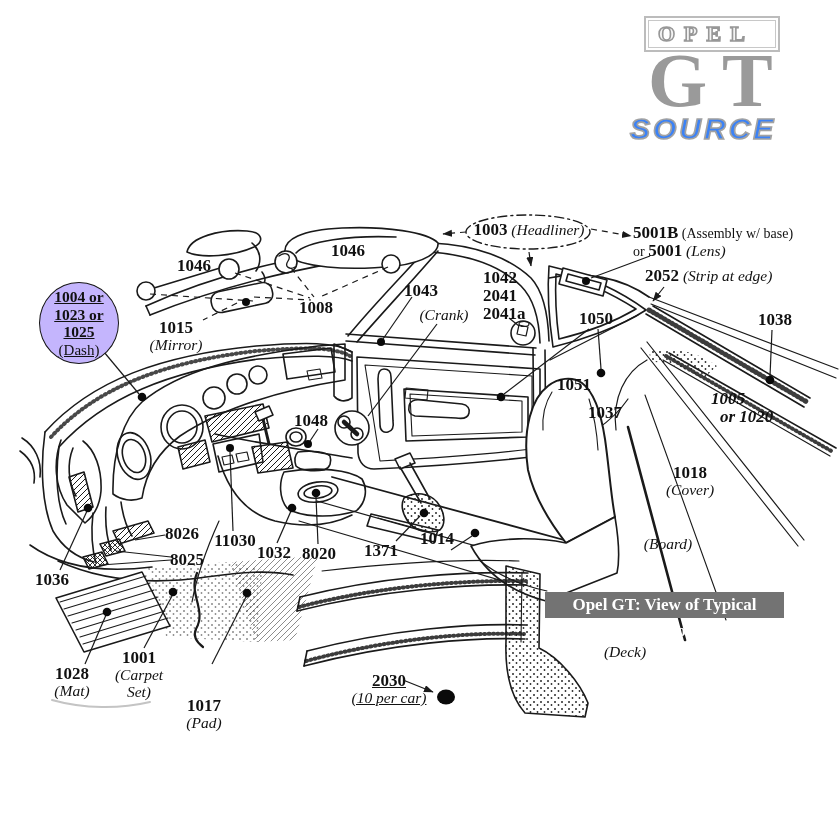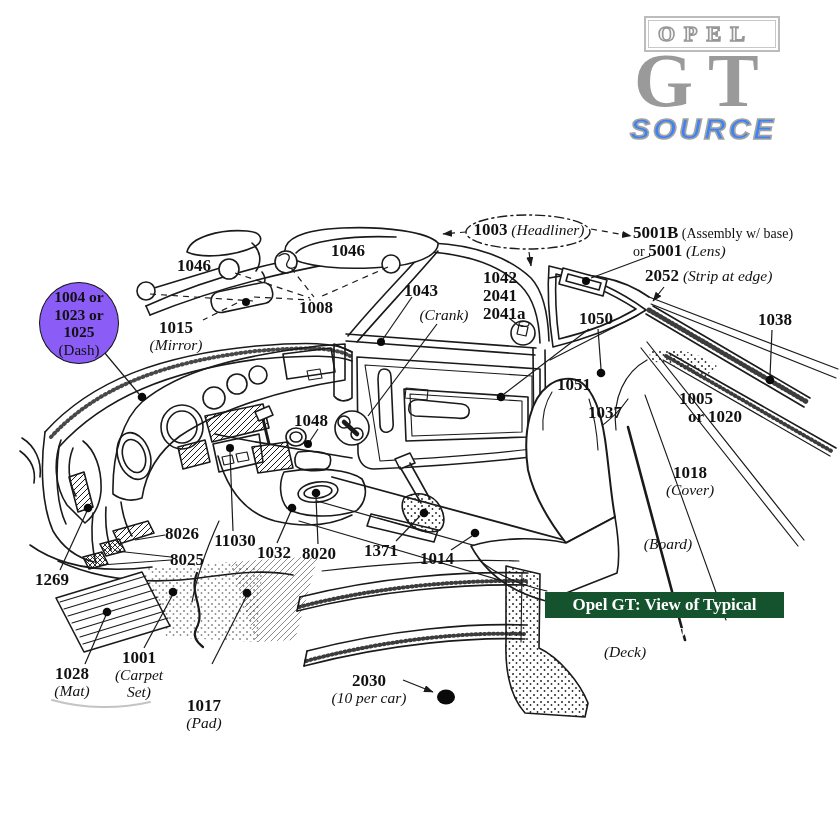--- a/index.html
+++ b/index.html
@@ -8,36 +8,36 @@
   svg.art{position:absolute;left:0;top:0;z-index:1;}
   
   #labels{position:absolute;left:0;top:0;width:840px;height:616px;z-index:3;pointer-events:none;border-radius:13px;}
   .plabel{position:absolute;transform:translateX(-50%);text-align:center;line-height:1.05;white-space:nowrap;}
   .plabel.left{transform:none;text-align:left;}
   .num{font-weight:bold;font-size:17px;}
   .plain{font-size:14px;}
   .it{font-style:italic;font-size:15.5px;}
   .lline.ind{padding-left:9px;}
   .plabel.circled{width:78px;height:80px;border:1.8px solid #161616;border-radius:50%;
-                  background:#8b5cf6;display:flex;flex-direction:column;justify-content:center;line-height:1.08;}
+                  background:#c4b5fd;display:flex;flex-direction:column;justify-content:center;line-height:1.08;text-decoration:underline;}
   .plabel.circled .num{font-size:15.5px;}
   .plabel.circled .plain{font-size:15px;}
   
-  .caption{position:absolute;left:545px;top:592px;width:239px;height:26px;background:#14532d;color:#fff;
+  .caption{position:absolute;left:545px;top:592px;width:239px;height:26px;background:#737373;color:#fff;
            z-index:4;font-weight:bold;font-size:17px;line-height:26px;text-align:center;
            font-family:"Liberation Serif",serif;}
   
   .logo{position:absolute;left:630px;top:12px;width:200px;height:140px;z-index:3;}
   .opel-emblem{position:absolute;left:14px;top:4px;width:136px;height:36px;border:2px solid #bcbcbc;
                box-sizing:border-box;padding:2px;}
   .opel-inner{width:100%;height:100%;border:1.5px solid #c8c8c8;box-sizing:border-box;
               display:flex;align-items:center;justify-content:flex-start;}
   .opel-text{font-weight:bold;font-size:22px;letter-spacing:9px;padding-left:9px;color:#f4f4f4;
              -webkit-text-stroke:1.6px #979797;font-family:"Liberation Serif",serif;}
-  .gt-text{position:absolute;left:4px;top:30px;font-weight:bold;font-size:76px;line-height:1;
+  .gt-text{position:absolute;left:18px;top:30px;font-weight:bold;font-size:76px;line-height:1;
            letter-spacing:15px;color:#9a9a9a;font-family:"Liberation Serif",serif;}
   .source-text{position:absolute;left:0px;top:100px;font-weight:bold;font-style:italic;font-size:30px;
                letter-spacing:3px;color:#3b82f6;-webkit-text-stroke:1.7px #a2a2a2;
                font-family:Liberation Sans, sans-serif;}
 </style>
 </head>
 <body>
 
 <div class="stage">
 
@@ -328,21 +328,21 @@
       </div>
       <div class="plabel" style="left: 574px; top: 376px;">
         <div class="lline"><span class="num">1051</span></div>
       </div>
       <div class="plabel" style="left: 605px; top: 404px;">
         <div class="lline"><span class="num">1037</span></div>
       </div>
       <div class="plabel" style="left: 775px; top: 311px;">
         <div class="lline"><span class="num">1038</span></div>
       </div>
-      <div class="plabel left" style="left: 679px; top: 390px;">
+      <div class="plabel left" style="left: 711px; top: 390px; font-style: italic;">
         <div class="lline"><span class="num">1005</span></div>
         <div class="lline ind"><span class="num">or 1020</span></div>
       </div>
       <div class="plabel" style="left: 690px; top: 464px;">
         <div class="lline"><span class="num">1018</span></div>
         <div class="lline"><span class="it">(Cover)</span></div>
       </div>
       <div class="plabel" style="left: 668px; top: 536px;">
         <div class="lline"><span class="it">(Board)</span></div>
       </div>
@@ -352,38 +352,38 @@
       <div class="plabel" style="left: 311px; top: 412px;">
         <div class="lline"><span class="num">1048</span></div>
       </div>
       <div class="plabel" style="left: 182px; top: 525px;">
         <div class="lline"><span class="num">8026</span></div>
       </div>
       <div class="plabel" style="left: 187px; top: 551px;">
         <div class="lline"><span class="num">8025</span></div>
       </div>
       <div class="plabel" style="left: 52px; top: 571px;">
-        <div class="lline"><span class="num">1269</span></div>
+        <div class="lline"><span class="num">1036</span></div>
       </div>
       <div class="plabel" style="left: 235px; top: 532px;">
         <div class="lline"><span class="num">11030</span></div>
       </div>
       <div class="plabel" style="left: 274px; top: 544px;">
         <div class="lline"><span class="num">1032</span></div>
       </div>
       <div class="plabel" style="left: 319px; top: 545px;">
         <div class="lline"><span class="num">8020</span></div>
       </div>
       <div class="plabel" style="left: 381px; top: 542px;">
         <div class="lline"><span class="num">1371</span></div>
       </div>
-      <div class="plabel" style="left: 437px; top: 550px;">
+      <div class="plabel" style="left: 437px; top: 530px;">
         <div class="lline"><span class="num">1014</span></div>
       </div>
-      <div class="plabel" style="left: 369px; top: 672px;">
+      <div class="plabel" style="left: 389px; top: 672px; text-decoration: underline;">
         <div class="lline"><span class="num">2030</span></div>
         <div class="lline"><span class="it">(10 per car)</span></div>
       </div>
       <div class="plabel" style="left: 72px; top: 665px;">
         <div class="lline"><span class="num">1028</span></div>
         <div class="lline"><span class="it">(Mat)</span></div>
       </div>
       <div class="plabel" style="left: 139px; top: 649px;">
         <div class="lline"><span class="num">1001</span></div>
         <div class="lline"><span class="it">(Carpet</span></div>

